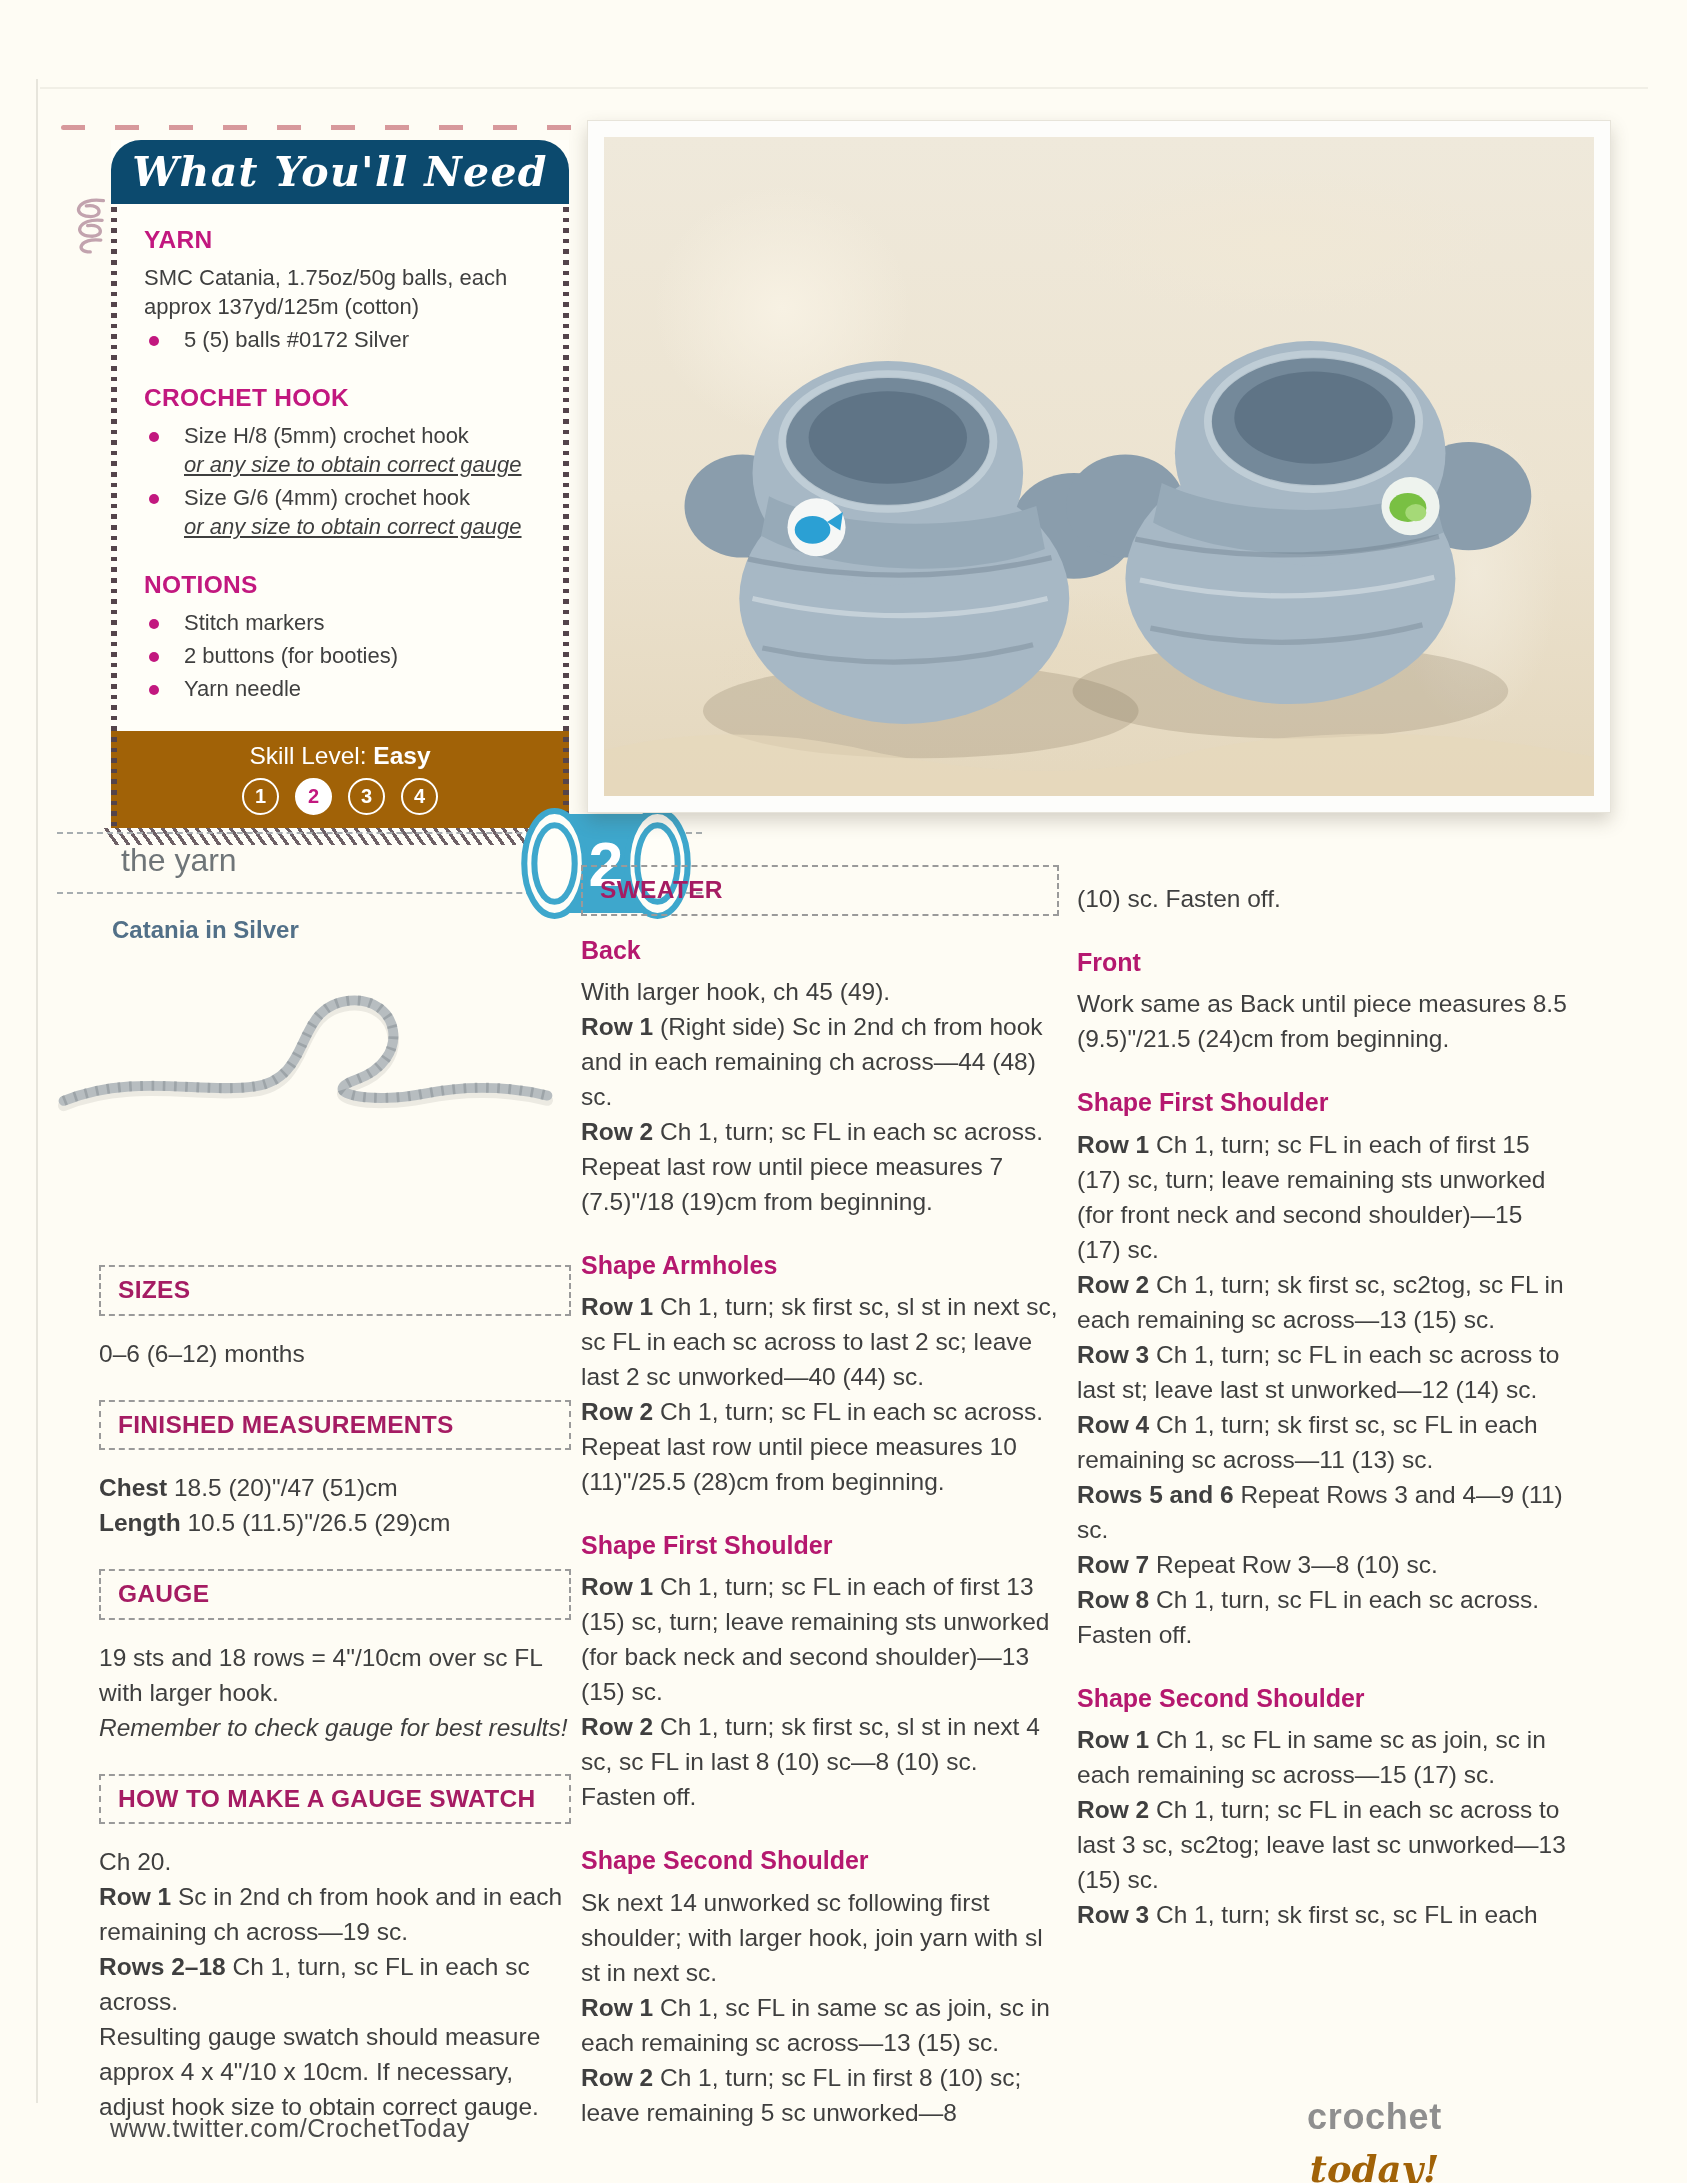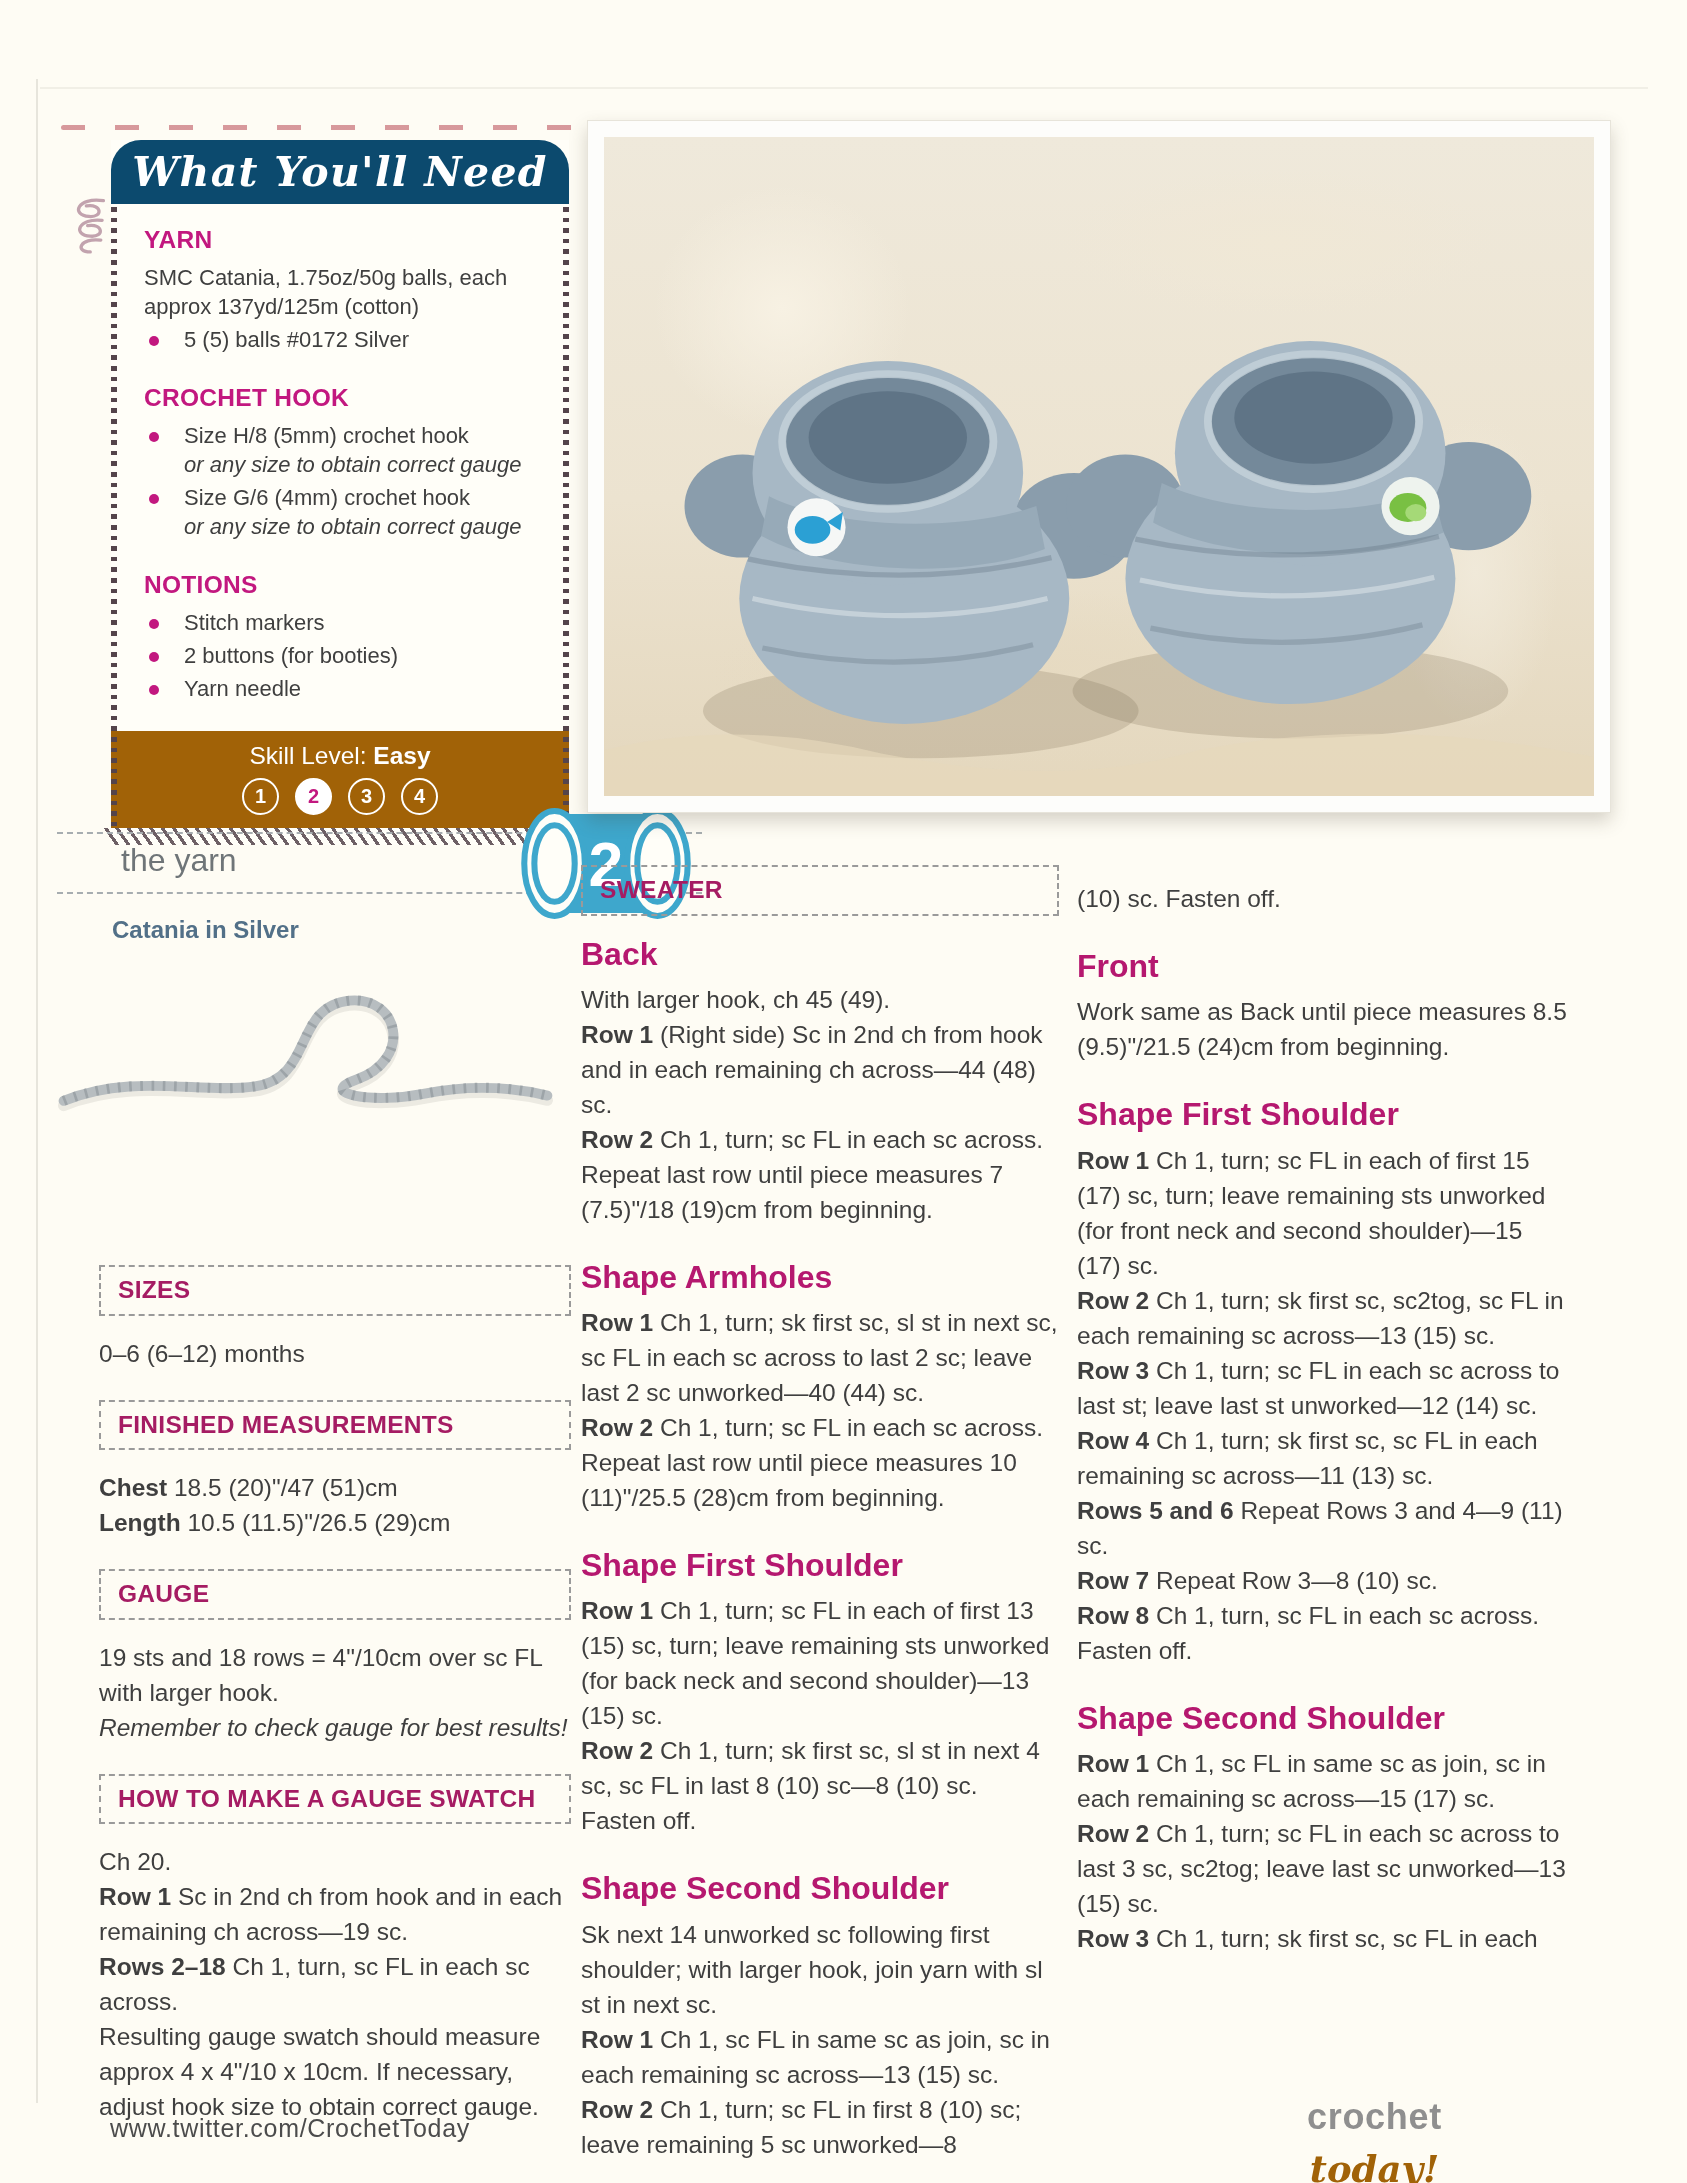--- a/index.html
+++ b/index.html
@@ -25,21 +25,21 @@
     background:repeating-linear-gradient(180deg,#54444b 0 4.6px,transparent 4.6px 10.6px);}
   .wyn-stitch.left{left:0;}
   .wyn-stitch.right{right:0;}
   .wyn-body{padding:20px 29px 0 33px;font-size:22px;line-height:1.32;}
   .wyn-body h3{font-size:24.5px;color:#c2187f;margin:28px 0 6.6px;letter-spacing:0.3px;}
   .wyn-body h3:first-child{margin-top:0;}
   .wyn-body p{margin:0;}
   .wyn-body ul{list-style:none;margin:2.6px 0 0;padding:0;}
   .wyn-body li{position:relative;padding-left:40px;margin:4px 0;}
   .wyn-body li::before{content:"";position:absolute;left:5.3px;top:10.6px;width:10px;height:10px;border-radius:50%;background:#c2187f;}
-  .wyn-body li .note{font-style:italic;}
+  .wyn-body li .note{font-style:italic;text-decoration:underline;}
   .skill{background:#a16207;margin-top:28px;padding:10.6px 0 13.2px;text-align:center;color:#fff;}
   .skill-text{font-size:24.5px;}
   .skill-text b{font-weight:bold;}
   .skill-circles{margin-top:8px;display:flex;justify-content:center;gap:16px;}
   .circ{width:37px;height:37px;border:2.6px solid #fff;border-radius:50%;box-sizing:border-box;
     display:flex;align-items:center;justify-content:center;font-size:20px;font-weight:bold;color:#fff;}
   .circ.on{background:#fff;color:#c2187f;}
   .wyn-fringe{height:17px;margin:0 -6.6px;border-radius:0 0 12px 12px;
     background:repeating-linear-gradient(55deg,rgba(84,68,75,.85) 0 3.3px,transparent 3.3px 9.3px);}
   .coil{position:absolute;left:64px;top:195px;}
@@ -50,21 +50,21 @@
   .yarn-weight{position:absolute;left:463px;top:-26.5px;width:172px;height:111px;}
   .yarn-caption{position:absolute;left:112px;top:916px;font-size:24px;font-weight:600;color:#527088;}
   .yarn-strand{position:absolute;left:53px;top:959px;}
   
   .t{font-size:24.5px;line-height:35px;margin:0;}
   b.lead{font-weight:bold;}
   b.lead:empty{display:none;}
   b.lead::after{content:"\00a0";}
   .dash-h{border:2px dashed #9a9a9a;padding:9.3px 17px;margin:0 0 20px;}
   .dash-h h4{margin:0;font-size:24.5px;color:#a51c63;letter-spacing:0.3px;}
-  h5.sub{font-size:32px;color:#b5186f;margin:32px 0 9.3px;}
+  h5.sub{font-size:25px;color:#b5186f;margin:32px 0 9.3px;}
   h5.sub.first{margin-top:17px;}
   .sec-gap{height:29px;}
   .note-i{font-style:italic;}
   
   .col-left{position:absolute;left:99px;top:1265px;width:472px;}
   .col-mid{position:absolute;left:581px;top:865px;width:478px;}
   .col-right{position:absolute;left:1077px;top:881px;width:495px;}
   
   .photo{position:absolute;left:587px;top:120px;width:1024px;height:693px;box-sizing:border-box;
     background:#fdfdfb;padding:16px;border:0.7px solid #e7e4da;

